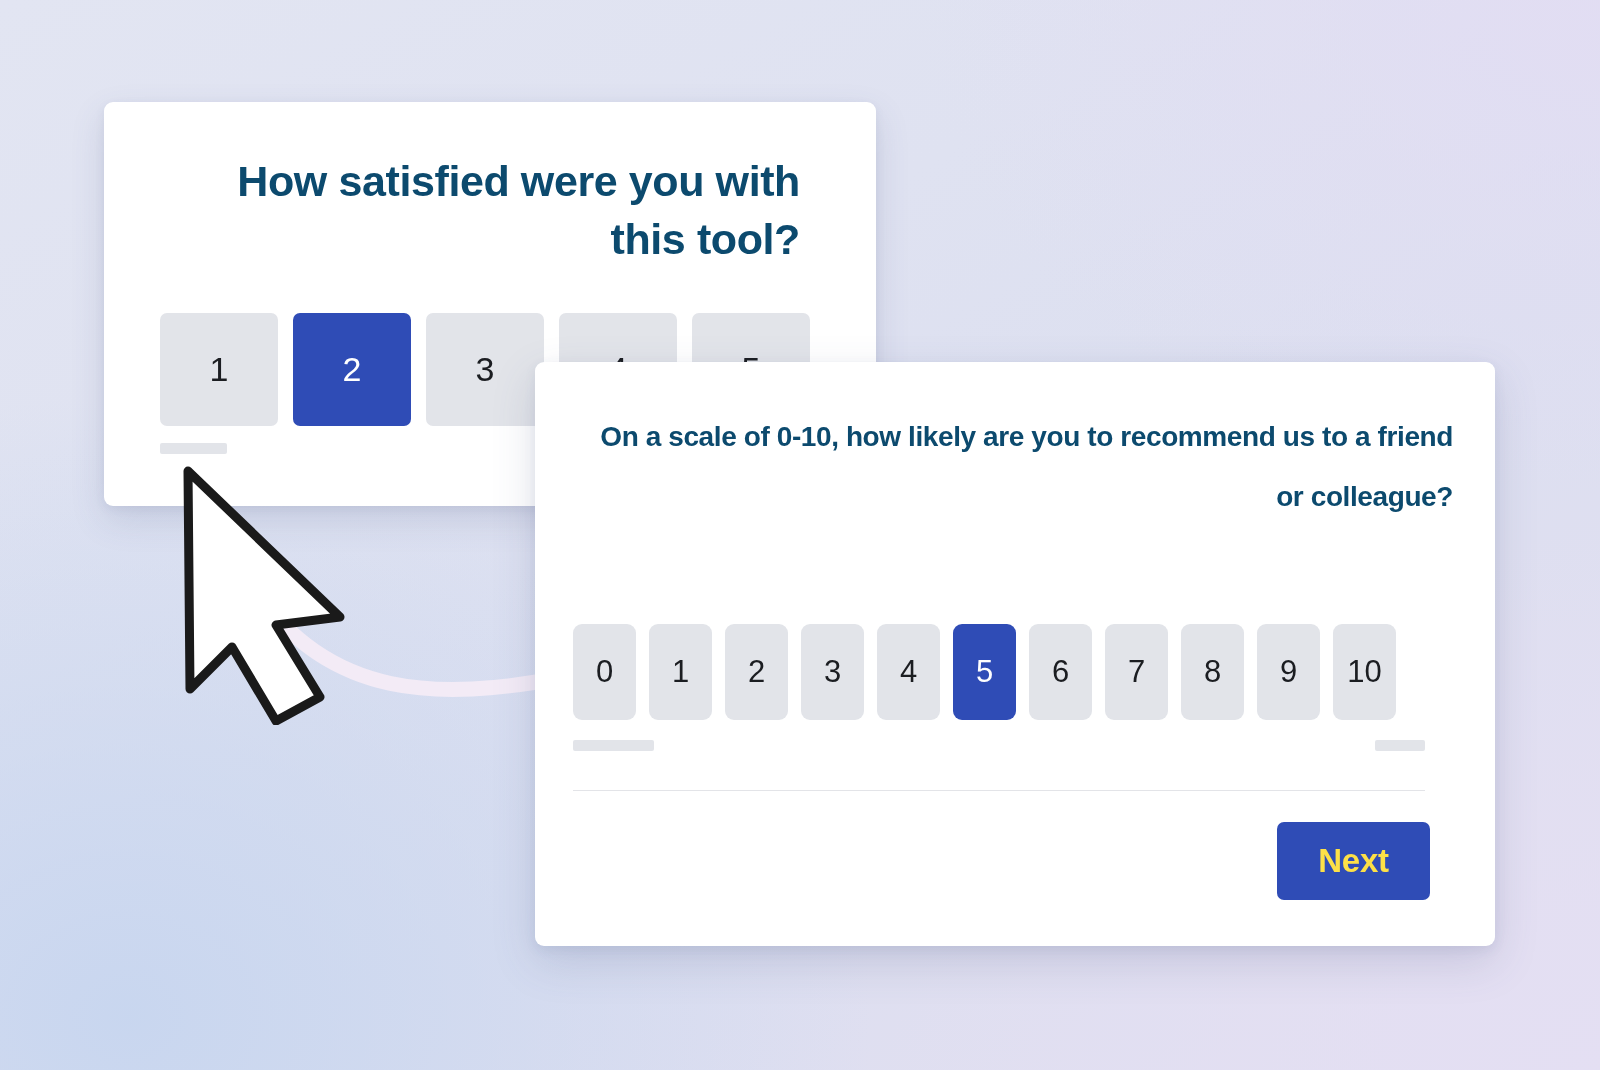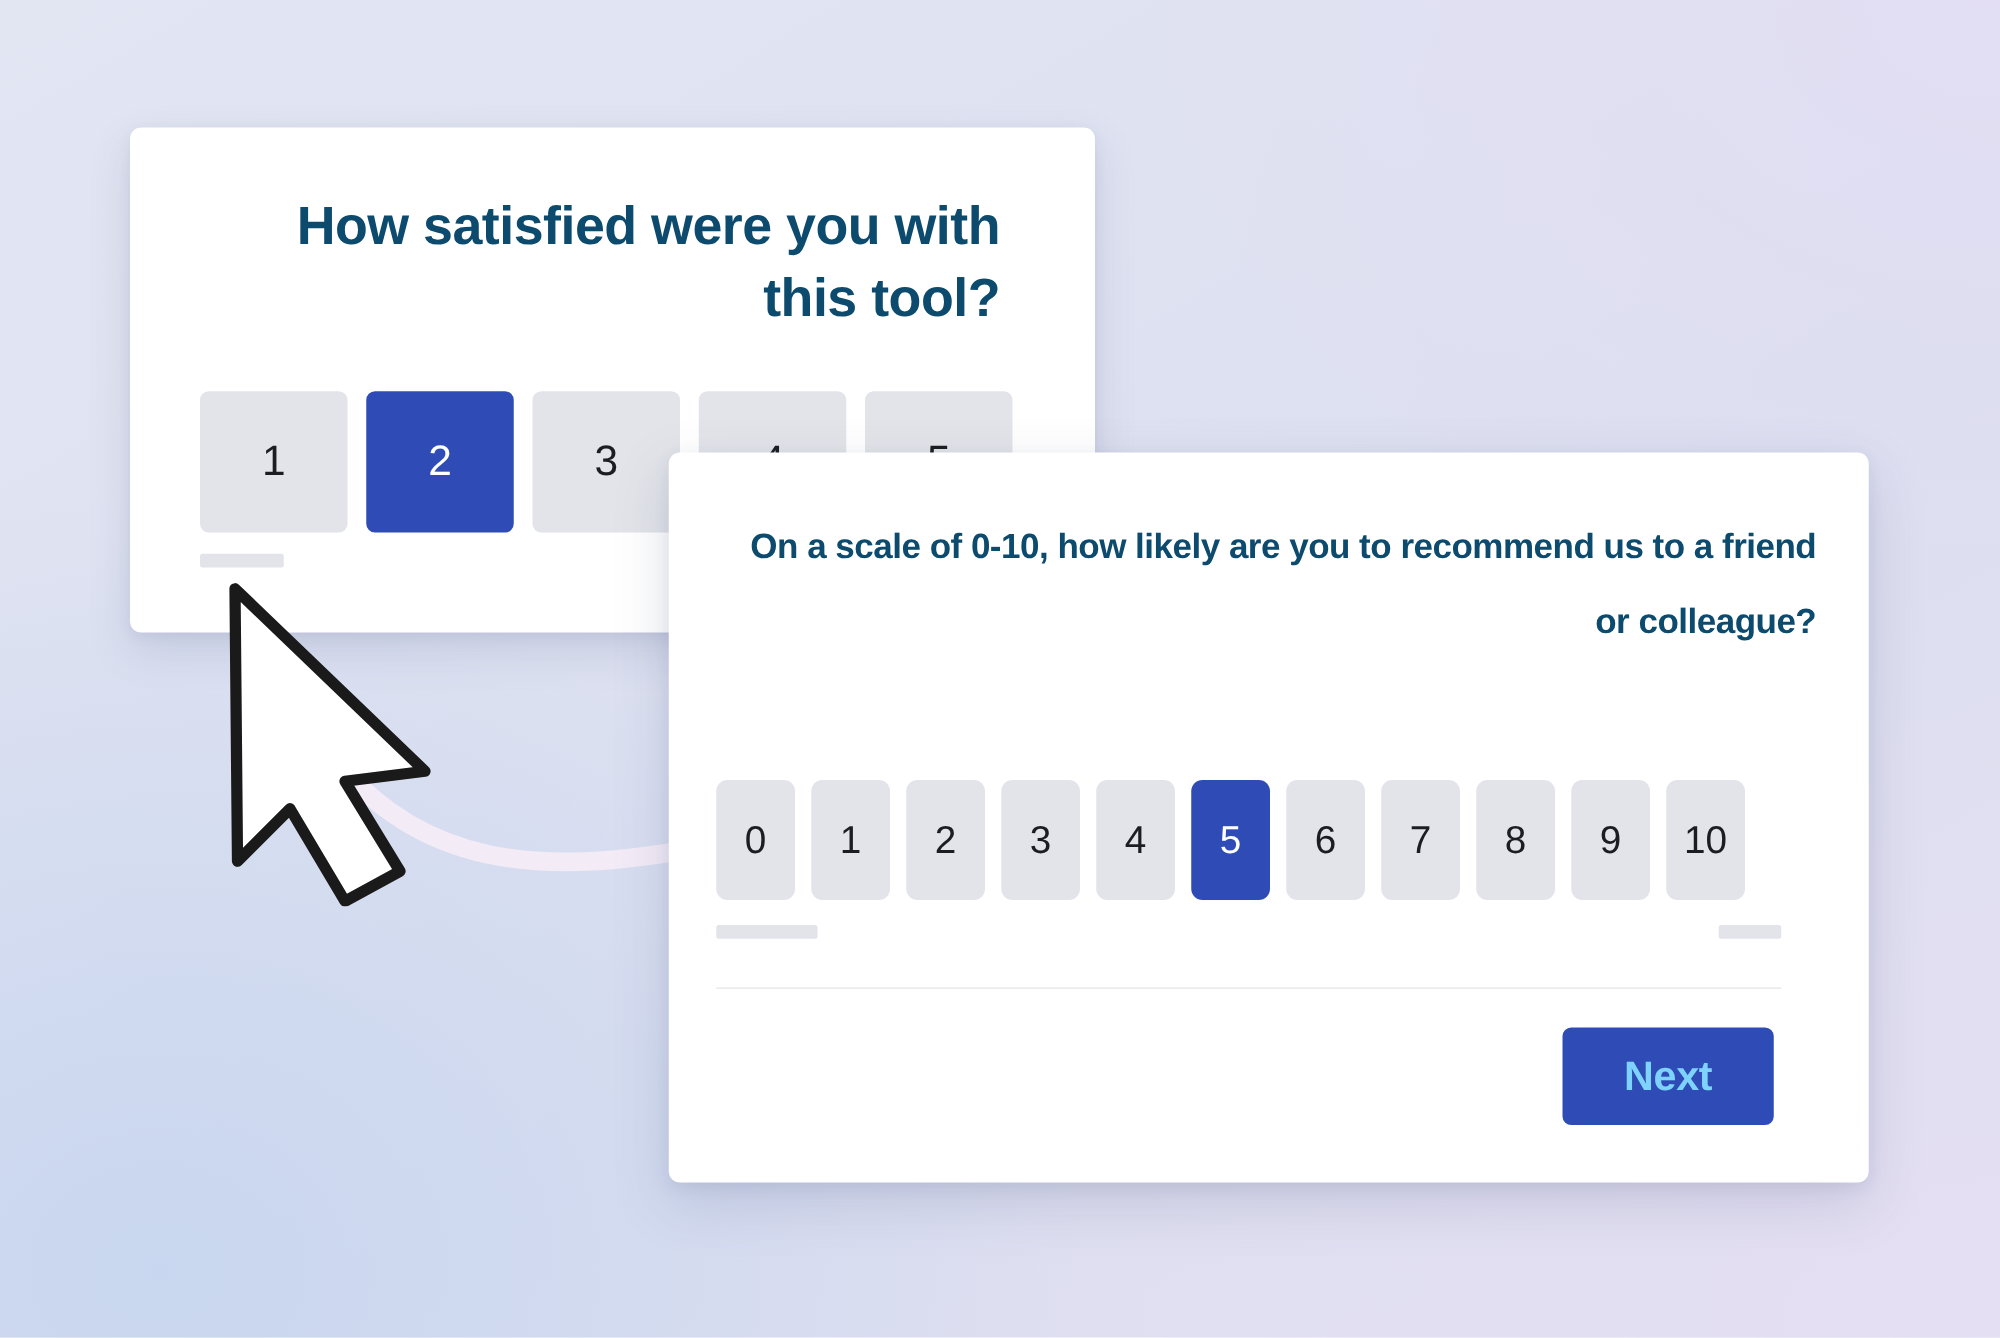--- a/index.html
+++ b/index.html
@@ -75,22 +75,22 @@
   #sat-skel { left:56px; top:341px; width:67px; }
   #nps-skel-left  { left:38px;  top:378px; width:81px; }
   #nps-skel-right { left:840px; top:378px; width:50px; }
 
   
   #nps-divider {
     position:absolute; left:38px; top:428px; width:852px; height:1px;
     background:#e3e4e8;
   }
   #next-button {
-    position:absolute; left:715px; top:460px; width:169px; height:78px;
-    background:#2f4cb6; color:#7dd3fc;
+    position:absolute; left:742px; top:460px; width:153px; height:78px;
+    background:#2f4cb6; color:#fde047;
     border:none; border-radius:7px;
     font-family:"Liberation Sans", sans-serif;
     font-size:33px; font-weight:700; letter-spacing:-0.2px;
     cursor:pointer;
     display:flex; align-items:center; justify-content:center;
   }
 
   
   #cursor { position:absolute; left:180px; top:465px; z-index:6; pointer-events:none; }
 </style>

